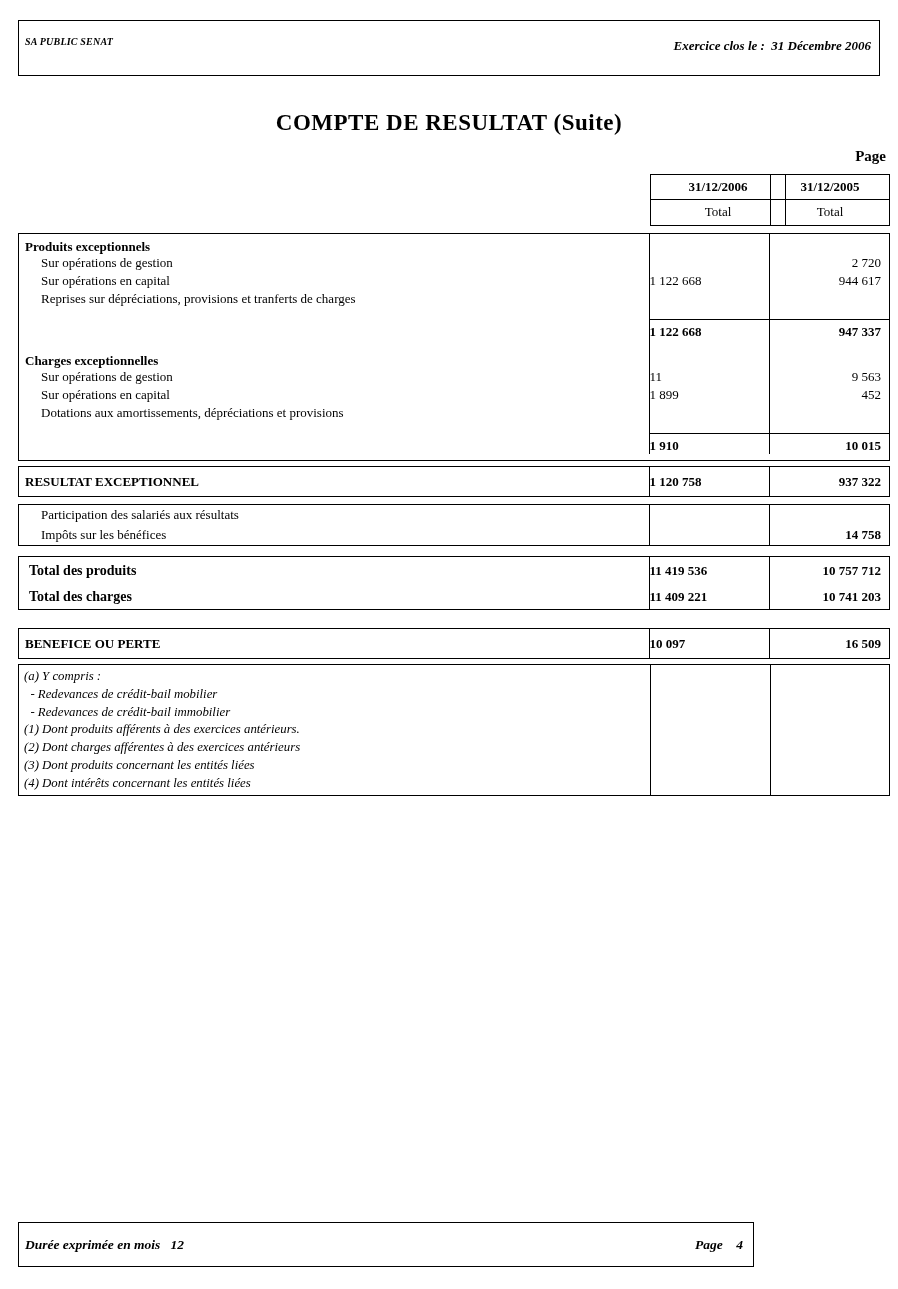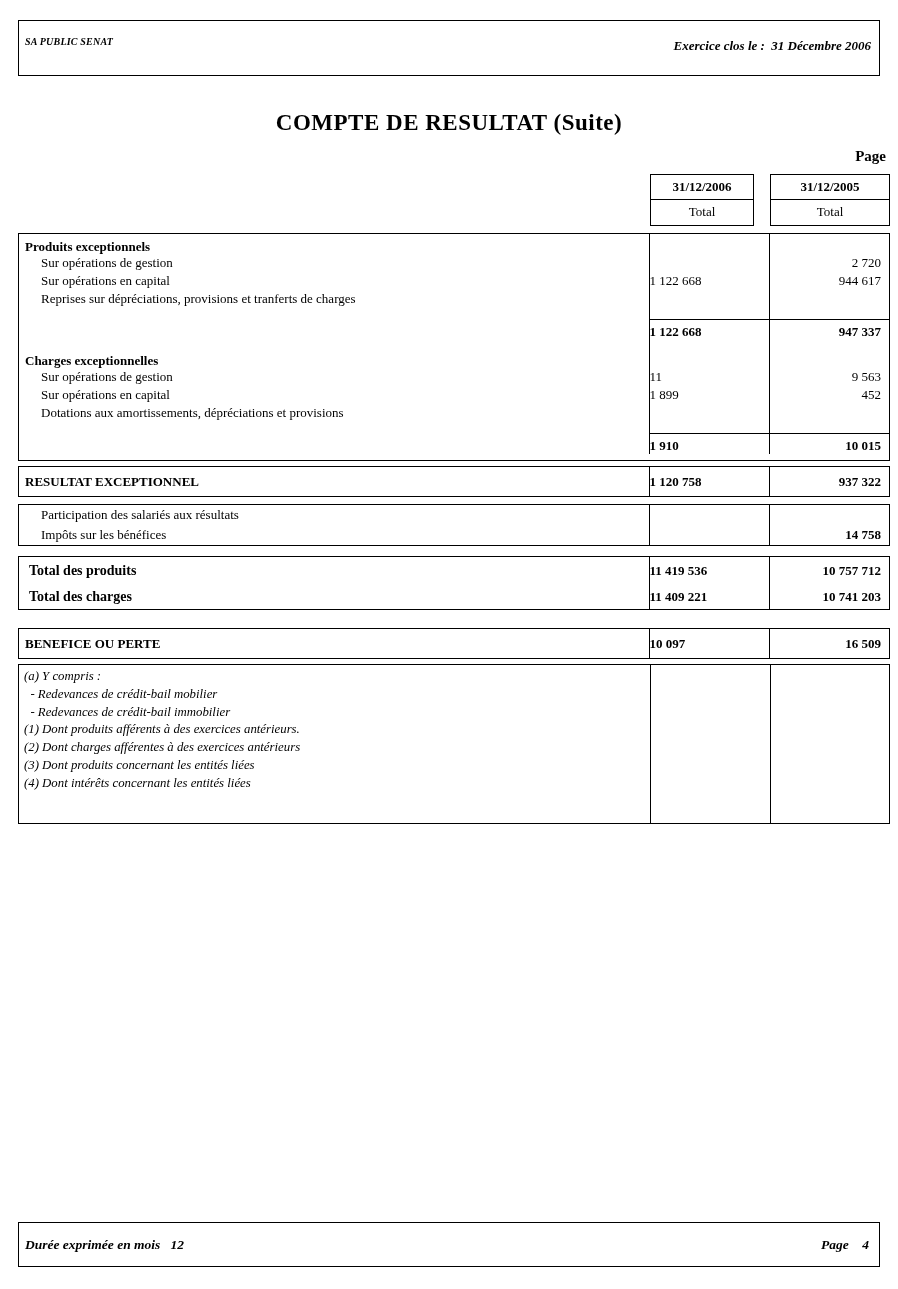--- a/index.html
+++ b/index.html
@@ -87,21 +87,21 @@
     position: absolute;
     top: 200px;
     height: 26px;
     border: 1px solid #000;
     border-top: none;
     box-sizing: border-box;
     text-align: center;
     font-size: 13px;
     line-height: 24px;
   }
-  .col1 { left: 650px; width: 104px; }
+  .col1 { left: 650px; width: 136px; }
   .col2 { left: 770px; width: 120px; }
 
   
   .block {
     position: absolute;
     left: 18px;
     width: 872px;
     border: 1px solid #000;
     box-sizing: border-box;
   }
@@ -139,21 +139,21 @@
   .bold { font-weight: bold; }
   .big { font-weight: bold; font-size: 15.5px; }
   .spacer td { height: 10px; }
 
   
   .notes-block {
     position: absolute;
     left: 18px;
     top: 664px;
     width: 872px;
-    height: 160px;
+    height: 132px;
     border: 1px solid #000;
     box-sizing: border-box;
   }
   .notes-block .vline1,
   .notes-block .vline2 {
     position: absolute;
     top: 0;
     bottom: 0;
     width: 0;
     border-left: 1px solid #000;
@@ -171,21 +171,21 @@
     font-size: 12.8px;
     line-height: 17.8px;
     white-space: pre;
   }
 
   
   .footer-box {
     position: absolute;
     left: 18px;
     top: 1222px;
-    width: 862px;
+    width: 736px;
     height: 45px;
     border: 1px solid #000;
     box-sizing: border-box;
   }
   .footer-left {
     position: absolute;
     left: 6px;
     top: 14px;
     font-style: italic;
     font-weight: bold;

